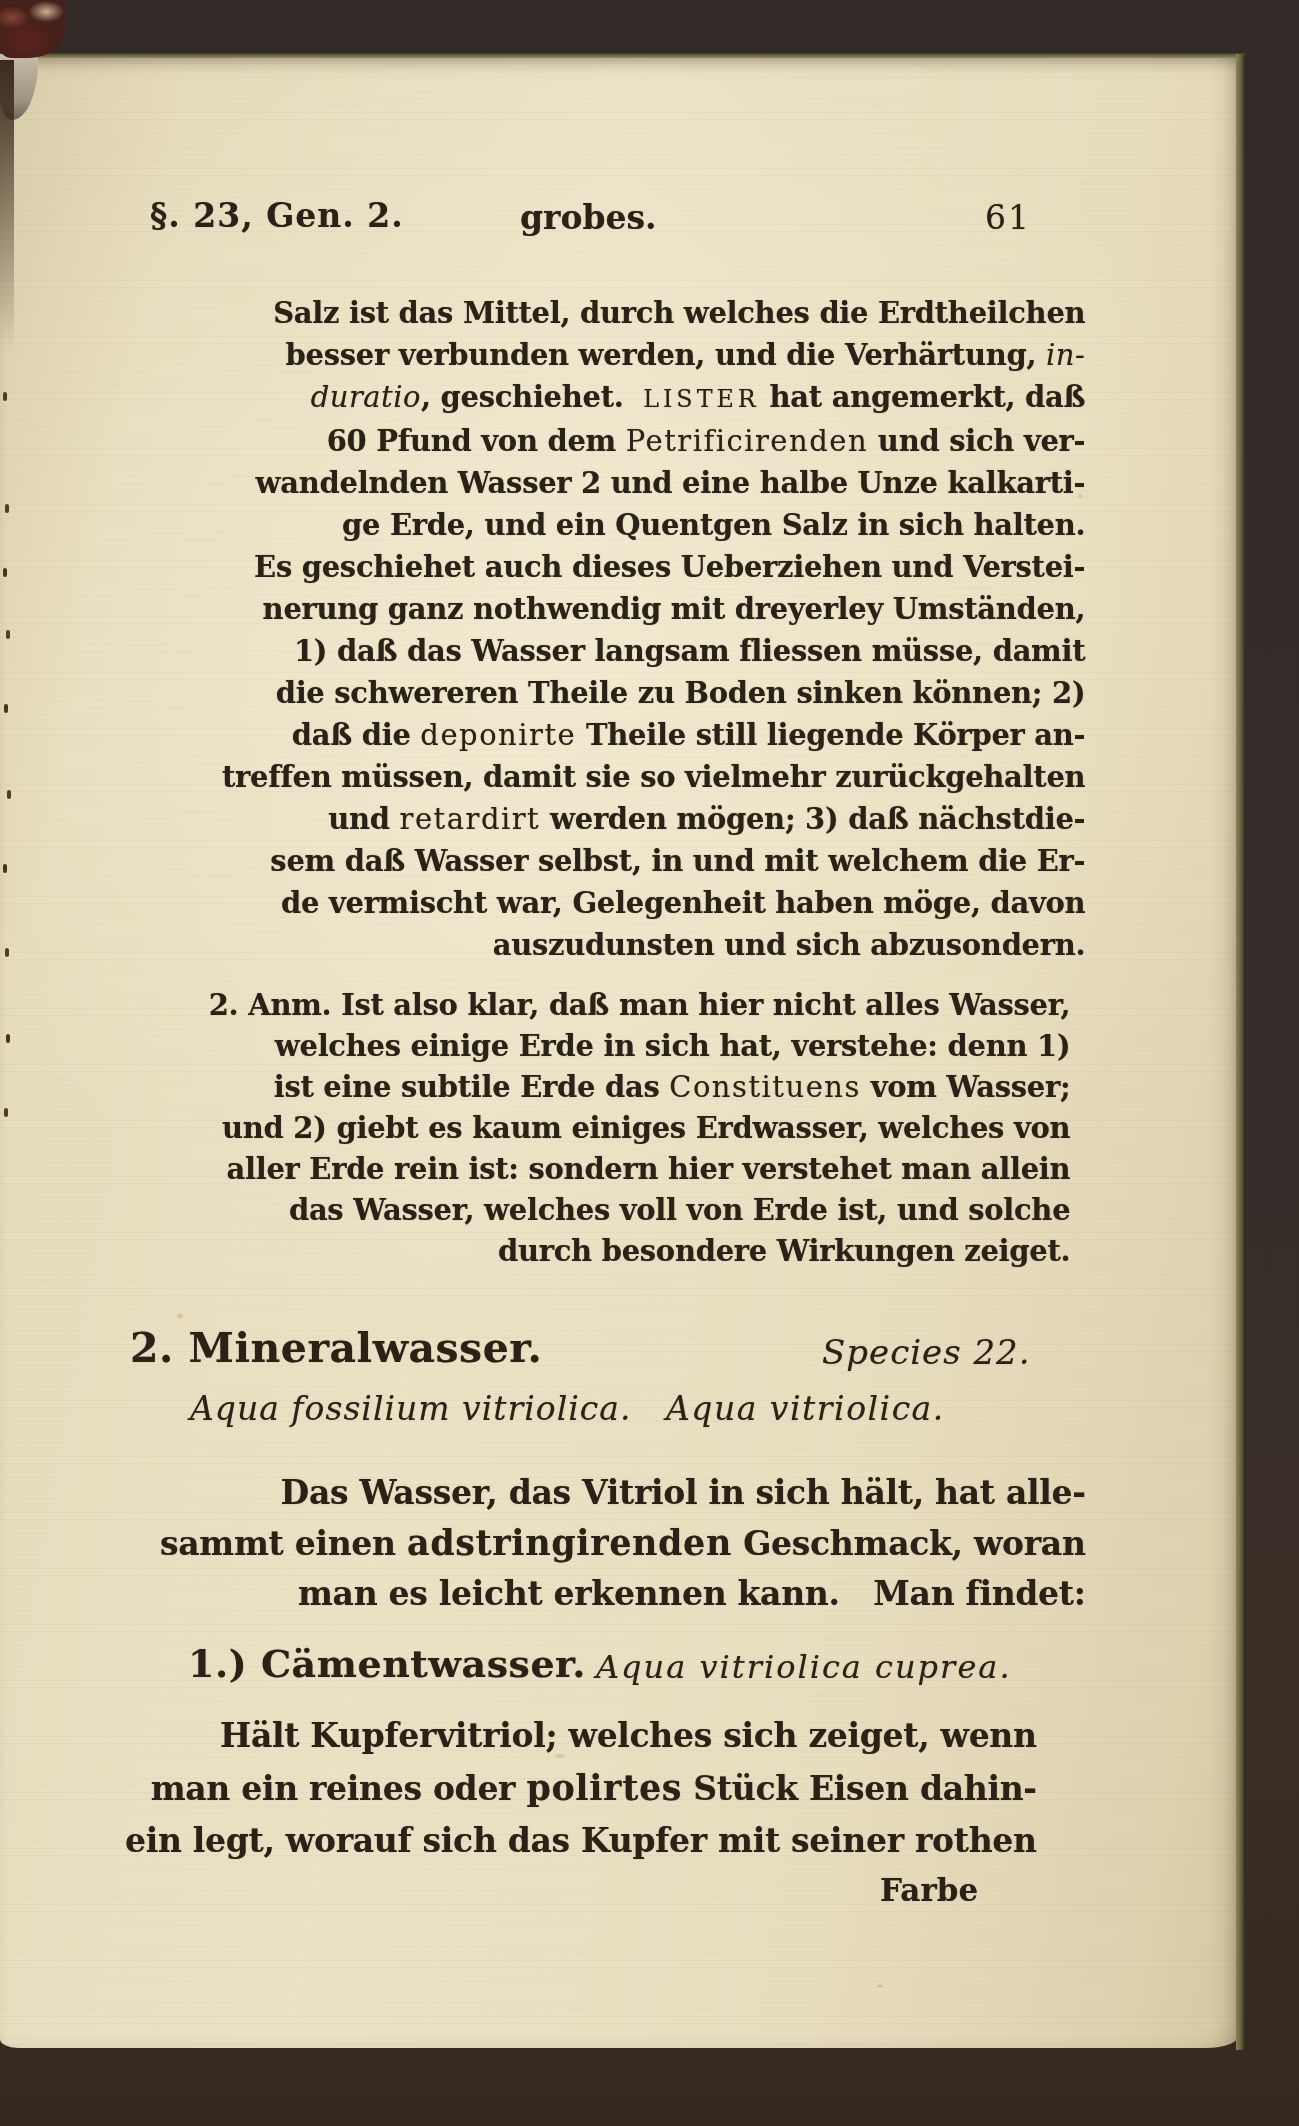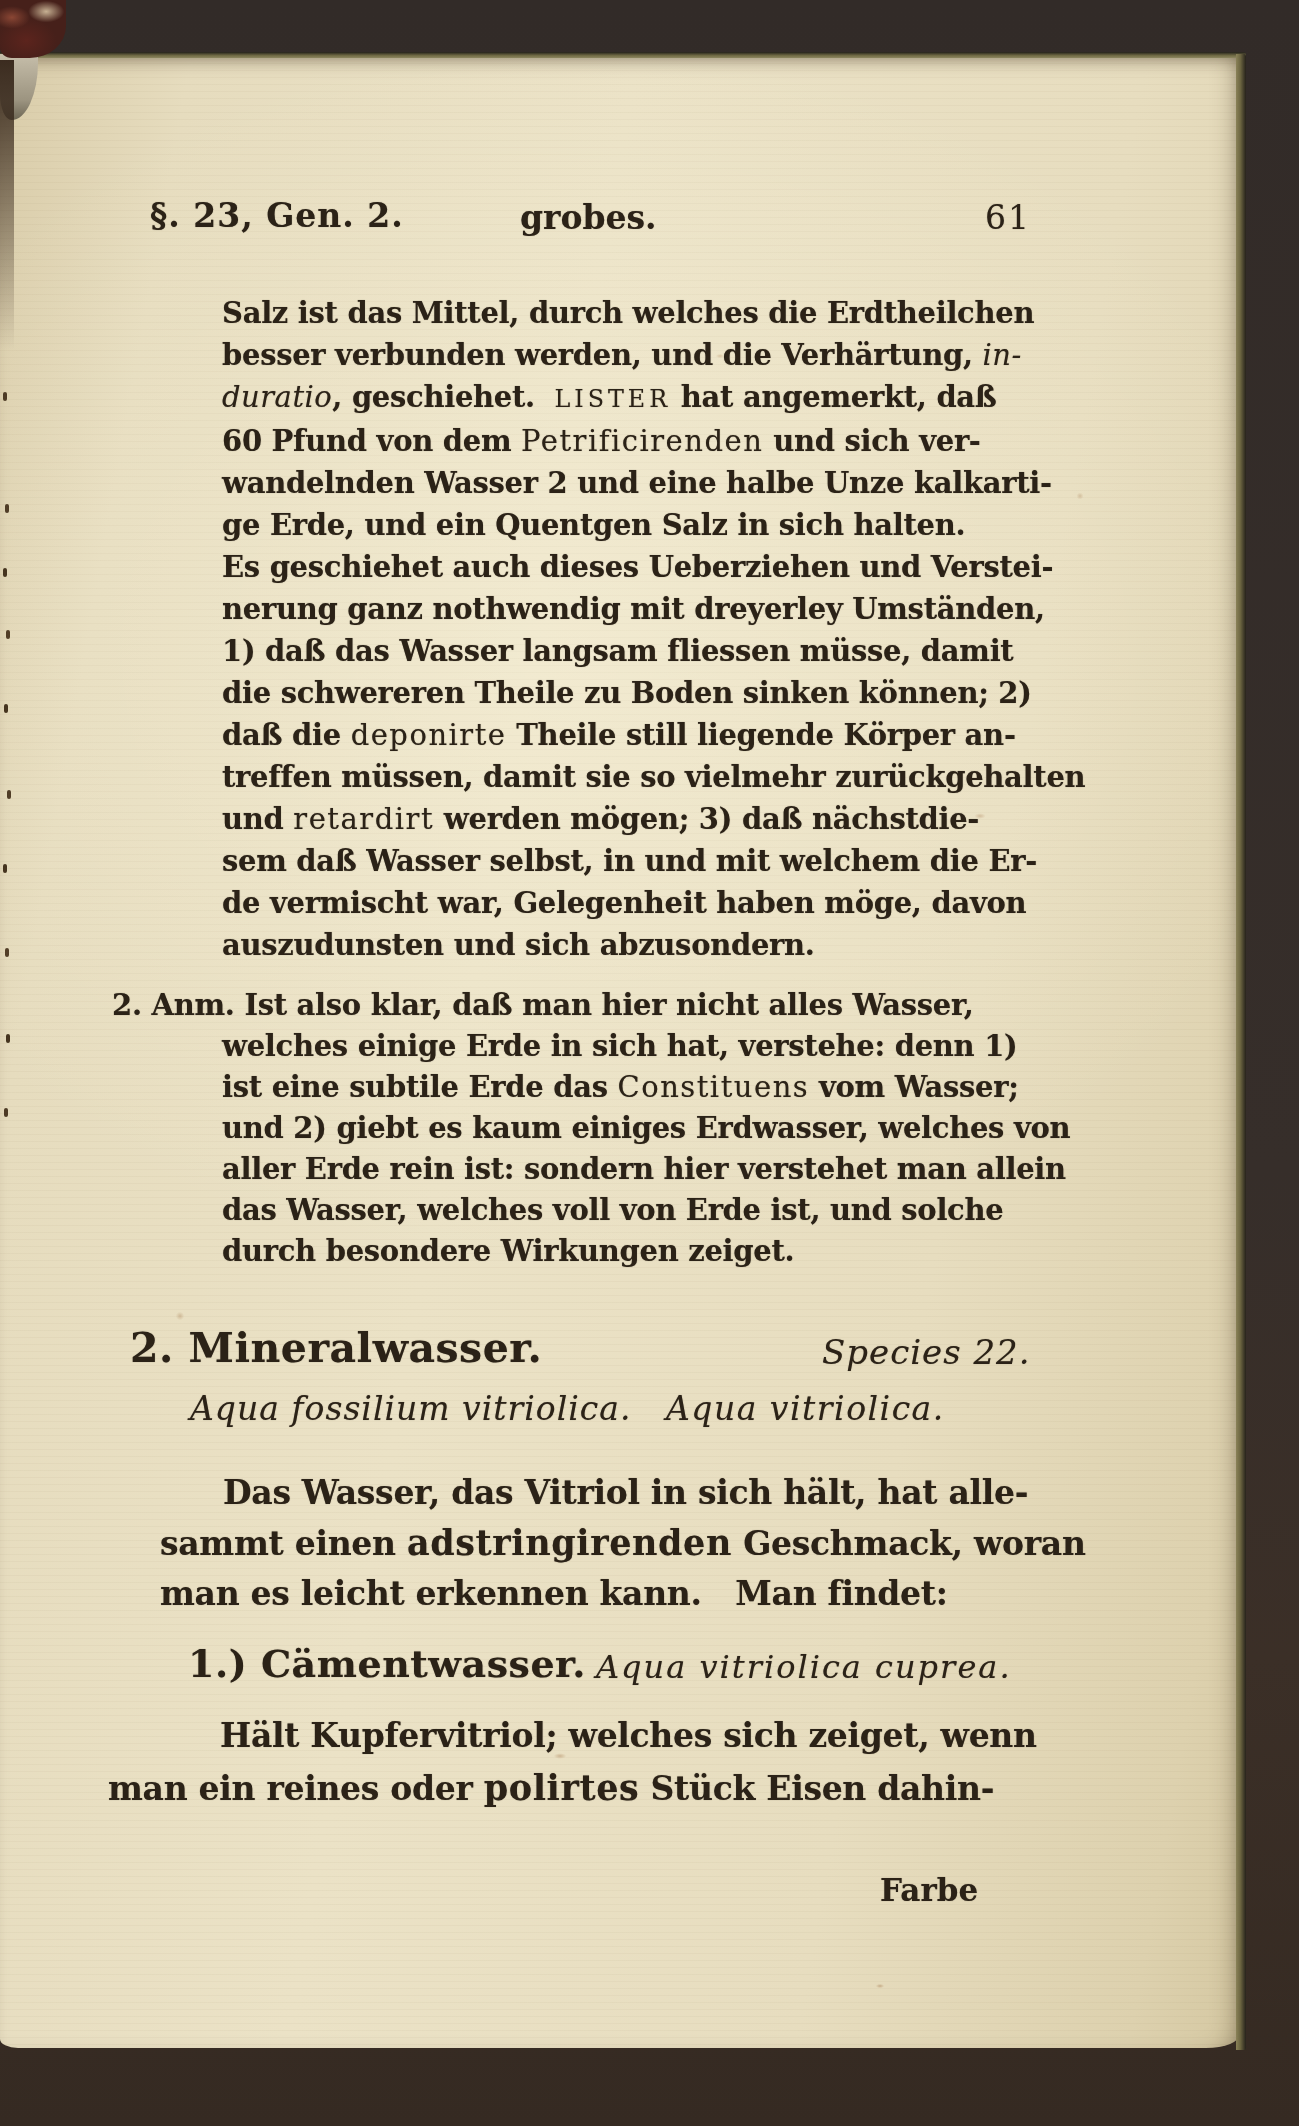--- a/index.html
+++ b/index.html
@@ -1,21 +1,21 @@
 <!DOCTYPE html>
 <html><head>
 <meta charset="utf-8">
 <style>
   html,body{margin:0;padding:0;}
   body{
     width:1299px;height:2126px;position:relative;overflow:hidden;
     background:linear-gradient(180deg,#322b28 0%,#362e2a 55%,#3b2f27 78%,#352a22 100%);
     font-family:"DejaVu Serif", serif;
   }
-  .scan-stage{position:absolute;inset:0;}
+  .scan-stage{position:absolute;inset:0;text-align:right;}
   
   .page{
     position:absolute;left:0;top:56px;width:1240px;height:1992px;
     background:
       radial-gradient(1100px 900px at 46% 30%, rgba(255,250,228,.35), rgba(255,250,228,0) 70%),
       radial-gradient(7px 4px at 310px 520px, rgba(158,108,58,.45), transparent 70%),
       radial-gradient(6px 3px at 720px 300px, rgba(158,108,58,.35), transparent 70%),
       radial-gradient(8px 4px at 980px 760px, rgba(150,100,55,.35), transparent 70%),
       radial-gradient(6px 6px at 180px 1260px, rgba(150,100,55,.3), transparent 70%),
       radial-gradient(9px 4px at 560px 1700px, rgba(150,100,55,.35), transparent 70%),
@@ -139,20 +139,21 @@
       </div>
 
     <div class="abs cament-row ink">
       <span class="cament-title">1.) Cämentwasser.</span>
       <span class="cament-latin">Aqua vitriolica cuprea.</span>
     </div>
 
     <div class="abs para4 ink">
         <div class="tline"><span class="seg frak">Hält Kupfervitriol; welches sich zeiget, wenn</span></div>
         <div class="tline"><span class="seg frak">man ein reines oder </span><span class="seg embold">polirtes</span><span class="seg frak"> Stück Eisen dahin-</span></div>
+        <div class="tline"><span class="seg frak">ein legt, worauf sich das Kupfer mit seiner rothen</span></div>
       </div>
 
     <div class="abs catchword ink">Farbe</div>
   </div>
 
   <div class="gilt-top"></div>
   <div class="gilt-right"></div>
   <div class="edge-sliver"></div>
   <div class="edge-strip"></div>
   <div class="marble-corner"></div>

